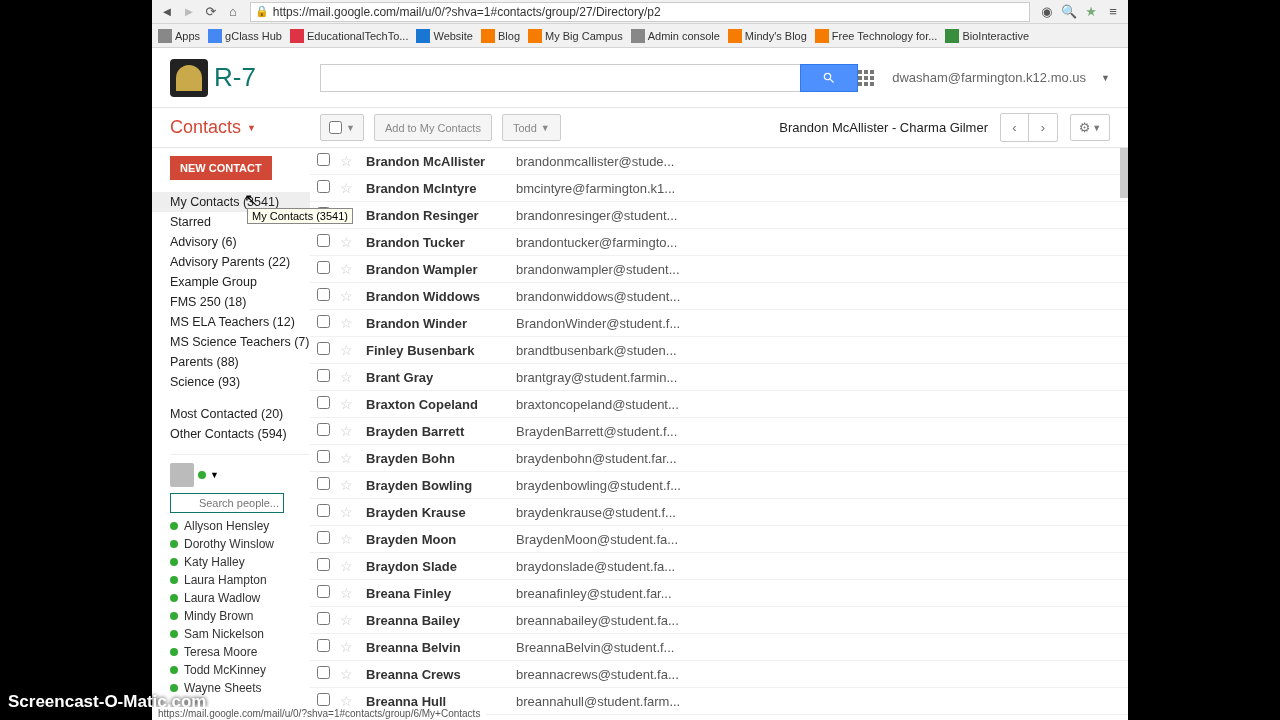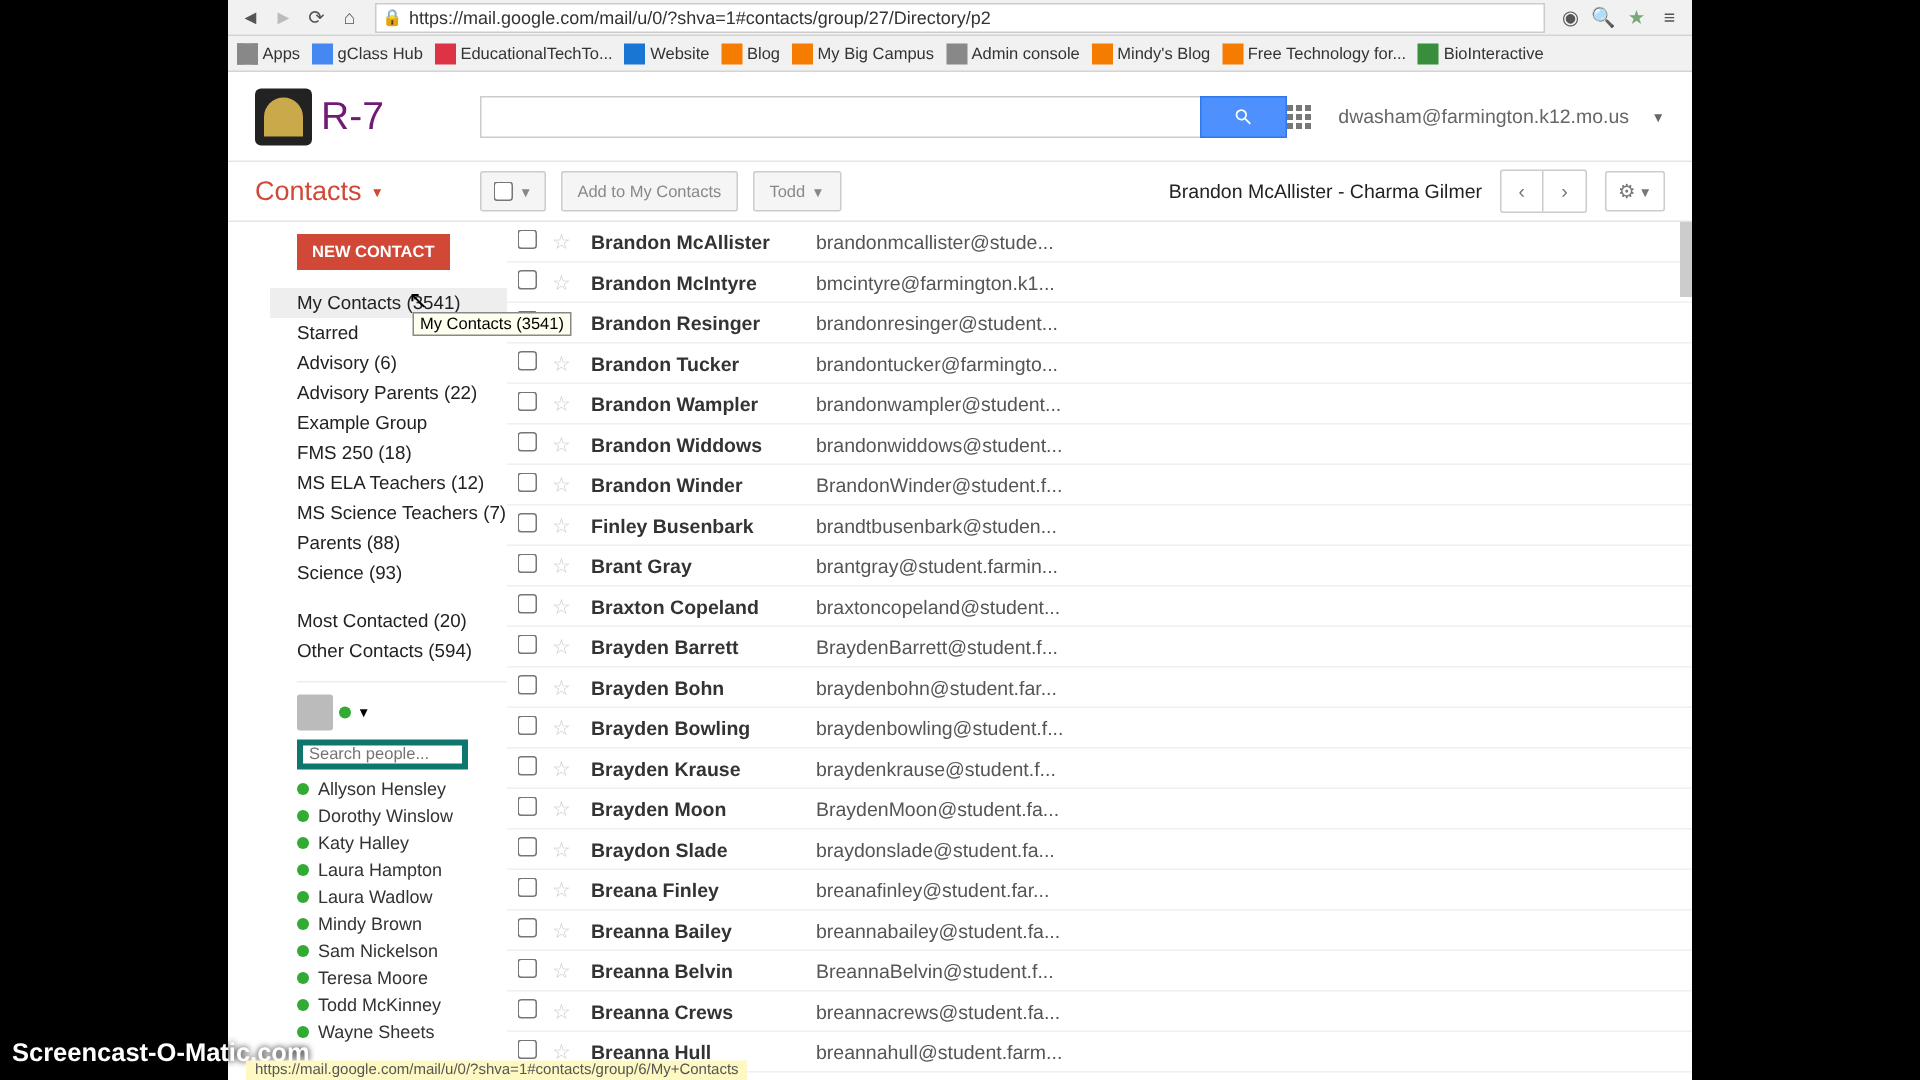--- a/index.html
+++ b/index.html
@@ -13,21 +13,21 @@
 .bookmarks { height:24px; background:#f1f1f1; border-bottom:1px solid #d4d4d4; display:flex; align-items:center; padding:0 6px; gap:8px; font-size:11px; color:#333; }
 .bm-item { display:flex; align-items:center; gap:3px; cursor:pointer; white-space:nowrap; }
 .bm-ic { width:14px; height:14px; background:#888; display:inline-block; }
 .bm-ic.grid { background:linear-gradient(#888 33%,transparent 33%,transparent 66%,#888 66%),linear-gradient(90deg,#888 33%,transparent 33%,transparent 66%,#888 66%); background-color:#888;}
 .bm-ic.g { background:#4688f1; }
 .bm-ic.red { background:#d34; }
 .bm-ic.blue { background:#1976d2; }
 .bm-ic.orange { background:#f57c00; }
 .bm-ic.green { background:#388e3c; }
 .header { height:60px; display:flex; align-items:center; padding:0 18px; border-bottom:1px solid #e5e5e5; }
-.logo { display:flex; align-items:center; gap:6px; font-size:26px; color:#701a75; font-weight:400; width:150px; }
+.logo { display:flex; align-items:center; gap:6px; font-size:26px; color:#0f766e; font-weight:400; width:150px; }
 .logo-ic { width:38px; height:38px; background:#222; border-radius:4px; position:relative; }
 .logo-ic:before { content:""; position:absolute; inset:6px; background:#c9a94a; border-radius:50% 50% 0 0; }
 .search-wrap { display:flex; align-items:center; }
 .search-box { width:480px; height:28px; border:1px solid #ccc; border-right:none; padding:0 6px; font-size:13px; }
 .search-btn { width:58px; height:28px; background:#4d90fe; border:1px solid #3079ed; display:flex; align-items:center; justify-content:center; cursor:pointer; }
 .search-btn svg { fill:#fff; width:14px; height:14px; }
 .hdr-right { margin-left:auto; display:flex; align-items:center; gap:18px; font-size:13px; color:#666; }
 .apps-ic { display:grid; grid-template:repeat(3,4px)/repeat(3,4px); gap:2px; }
 .apps-ic span { background:#777; }
 .user-email { display:flex; align-items:center; gap:15px; cursor:pointer; }
@@ -35,47 +35,47 @@
 .contacts-label { color:#d14836; font-size:18px; display:flex; align-items:center; gap:6px; cursor:pointer; width:150px;}
 .ab-mid { display:flex; align-items:center; gap:10px; margin-left:0; }
 .pill { border:1px solid #ccc; background:#f5f5f5; height:27px; display:flex; align-items:center; padding:4px 10px; font-size:11px; color:#888; border-radius:2px; cursor:pointer; }
 .pill.sel { padding:0 8px; }
 .pill.sel input { margin:0; }
 .ab-right { margin-left:auto; display:flex; align-items:center; gap:12px; font-size:13px; color:#222;}
 .nav-arrows { display:flex; border:1px solid #ccc; border-radius:2px; }
 .nav-arrows span { width:28px; height:27px; display:flex; align-items:center; justify-content:center; color:#777; cursor:pointer; }
 .nav-arrows span:first-child { border-right:1px solid #ccc; }
 .gear { width:40px; height:27px; border:1px solid #ccc; border-radius:2px; display:flex; align-items:center; justify-content:center; color:#777; cursor:pointer; gap:2px;}
-.body-wrap { display:flex; height:calc(100% - 148px);margin-left:28px; }
+.body-wrap { display:flex; height:calc(100% - 148px); }
 .sidebar { width:158px; padding:8px 0 0 18px; font-size:13px; position:relative; }
 .new-contact { background:#d14836; color:#fff; font-size:11px; font-weight:bold; padding:6px 10px; border:none; cursor:pointer; margin-bottom:12px; }
 .side-list { list-style:none; }
 .side-list li { padding:3px 0; color:#222; cursor:pointer; font-size:12.5px; white-space:nowrap;}
 .side-list li.active { background:#eee; margin-left:-18px; padding-left:18px; }
 .side-gap { height:12px; }
 .tooltip { position:absolute; left:95px; top:60px; background:#fffff0; border:1px solid #888; font-size:11px; padding:1px 4px; white-space:nowrap; z-index:5;}
 .cursor { position:absolute; left:92px; top:42px; z-index:6; font-size:16px; }
 .chat-sec { margin-top:10px; border-top:1px solid #eee; padding-top:8px; }
 .chat-head { display:flex; align-items:center; gap:4px; margin-bottom:6px;}
 .avatar { width:24px; height:24px; background:#bbb; border-radius:2px;}
 .dot-green { width:8px; height:8px; background:#3a3; border-radius:50%; display:inline-block;}
-.chat-search { width:114px; height:20px; border:4px solid #0f766e; font-size:11px; padding:0 4px; color:#999; margin-bottom:4px;}
+.chat-search { width:114px; height:20px; border:1px solid #0f766e; font-size:11px; padding:0 4px; color:#999; margin-bottom:4px;text-align:right;}
 .chat-list { list-style:none; font-size:12px;}
 .chat-list li { padding:2px 0; display:flex; align-items:center; gap:6px; color:#333; cursor:pointer;}
 .main { flex:1; overflow-y:auto; position:relative;}
 .scroll-ind { position:absolute; right:0; top:0; width:8px; height:50px; background:#ccc;}
 table { width:100%; border-collapse:collapse;}
 tr { border-bottom:1px solid #f0f0f0;}
 td { padding:5px 4px; font-size:13px; color:#333; vertical-align:middle;}
 td.cb { width:26px; text-align:center;}
 td.star { width:26px; color:#ccc; font-size:14px; cursor:pointer;}
 td.name { width:150px; font-weight:bold;}
 td.email { color:#555;}
 .watermark { position:absolute; left:8px; bottom:8px; color:#fff; font-size:17px; font-weight:bold; text-shadow:0 0 4px #000;}
-.status-bar { position:absolute; left:164px; bottom:0; background:#fef9c3; font-size:10px; color:#555; padding:1px 6px; max-width:500px; overflow:hidden; white-space:nowrap;}
+.status-bar { position:absolute; left:152px; bottom:0; background:#ffffff; font-size:10px; color:#555; padding:1px 6px; max-width:500px; overflow:hidden; white-space:nowrap;}
 .caret { font-size:9px;}
 </style>
 </head>
 <body>
 
 <div class="browser">
   <div class="toolbar">
     <span class="nav-icon">◄</span>
     <span class="nav-icon" style="color:#bbb">►</span>
     <span class="nav-icon">⟳</span>

